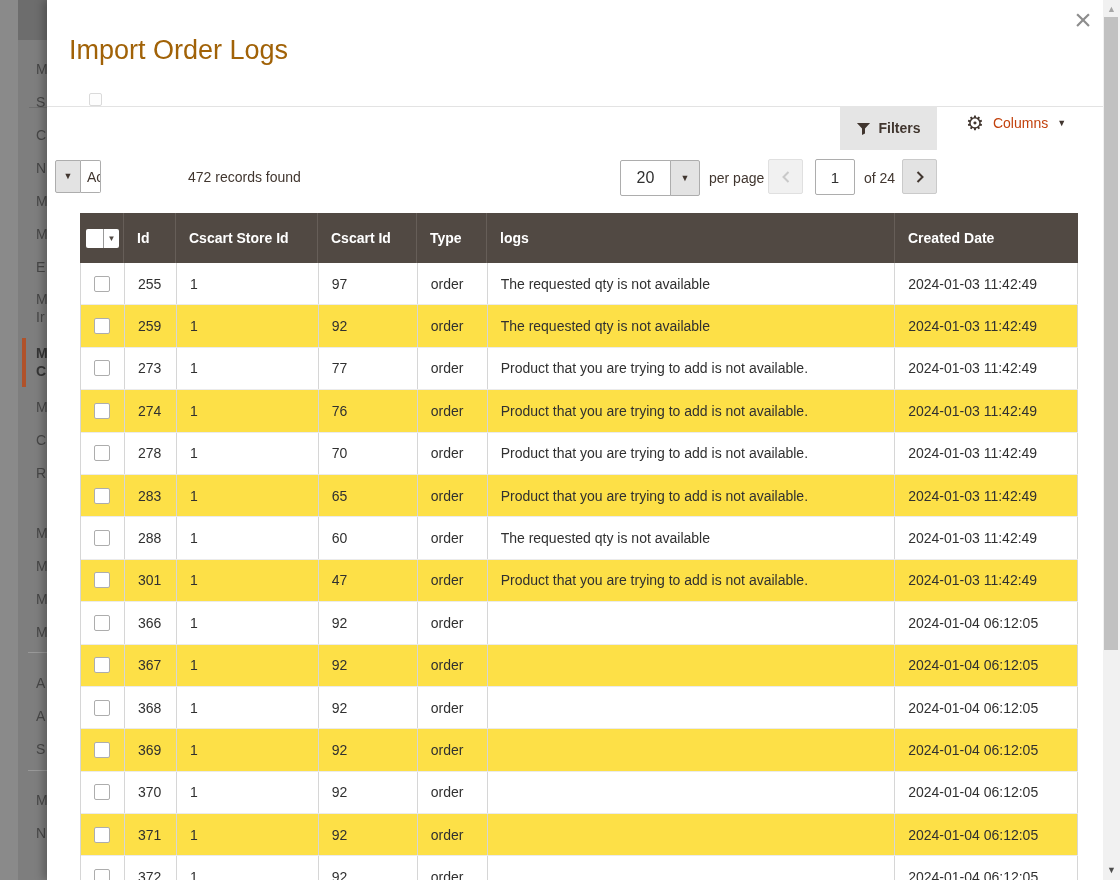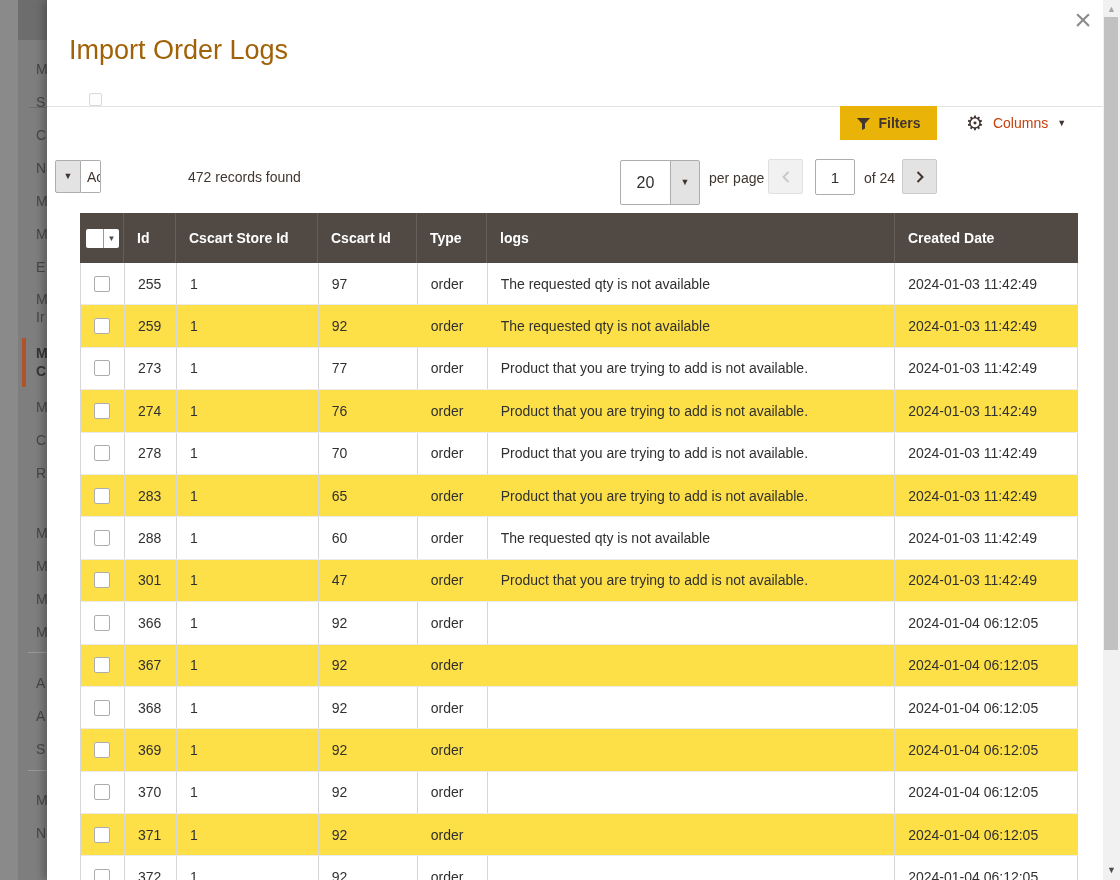--- a/index.html
+++ b/index.html
@@ -18,36 +18,36 @@
   .u-dash{position:absolute;left:29px;top:107px;width:18px;height:1px;background:#6e6e6e;}
   .active-bar{position:absolute;left:22px;width:4px;background:#b0522a;}
   
   .modal{position:absolute;left:47px;top:0;width:1056px;height:880px;background:#fff;box-shadow:-4px 0 8px rgba(0,0,0,.25);}
   .modal-title{position:absolute;left:22px;top:16px;font-size:27px;line-height:32px;font-weight:400;color:#a16207;}
   .close-x{position:absolute;left:1022px;top:4px;width:28px;height:32px;border:0;background:none;
     font-size:30px;font-weight:300;color:#8d8d8d;cursor:pointer;line-height:30px;text-align:center;padding:0;}
   .mini-checkbox{position:absolute;left:42px;top:93px;width:13px;height:13px;border:1px solid #dadada;border-radius:2px;background:#fdfdfd;box-sizing:border-box;}
   .top-rule{position:absolute;left:0;top:106px;width:1056px;height:1px;background:#e3e3e3;}
   
-  .filters-btn{position:absolute;left:793px;top:106px;width:97px;height:34px;background:#eab308;border:0;
+  .filters-btn{position:absolute;left:793px;top:106px;width:97px;height:44px;background:#e5e5e5;border:0;
     display:flex;align-items:center;justify-content:center;gap:7px;cursor:pointer;}
   .filters-btn span{font-size:14px;font-weight:bold;color:#41362f;}
   .columns-ctl{position:absolute;left:919px;top:109px;height:28px;display:flex;align-items:center;gap:9px;cursor:pointer;}
   .gear{font-size:20px;color:#41362f;line-height:20px;}
   .columns-label{font-size:14px;color:#c2410c;}
   .caret{font-size:9px;color:#41362f;line-height:9px;}
   
   .actions-split{position:absolute;left:8px;top:160px;height:33px;display:flex;}
   .actions-caret{width:26px;background:#e3e3e3;border:1px solid #adadad;border-radius:2px 0 0 2px;
     display:flex;align-items:center;justify-content:center;box-sizing:border-box;cursor:pointer;}
   .actions-label{width:20px;background:#fff;border:1px solid #adadad;border-left:0;border-radius:0 2px 2px 0;
     display:flex;align-items:center;box-sizing:border-box;padding-left:6px;overflow:hidden;
     font-size:14px;color:#41362f;white-space:nowrap;cursor:pointer;}
   .records{position:absolute;left:141px;top:169px;font-size:14px;color:#41362f;}
-  .perpage{position:absolute;left:573px;top:160px;height:45px;display:flex;cursor:pointer;}
+  .perpage{position:absolute;left:573px;top:160px;height:36px;display:flex;cursor:pointer;}
   .pp-value{width:51px;background:#fff;border:1px solid #adadad;box-sizing:border-box;border-radius:2px 0 0 2px;
     display:flex;align-items:center;justify-content:center;font-size:16px;color:#303030;}
   .pp-caret{width:30px;background:#e3e3e3;border:1px solid #adadad;border-left:1px solid #adadad;margin-left:-1px;
     box-sizing:border-box;border-radius:0 2px 2px 0;display:flex;align-items:center;justify-content:center;}
   .pp-label{position:absolute;left:662px;top:170px;font-size:14px;color:#41362f;}
   .pager-btn{position:absolute;top:159px;width:35px;height:35px;box-sizing:border-box;border-radius:2px;
     display:flex;align-items:center;justify-content:center;cursor:pointer;padding:0;}
   .pager-prev{left:721px;background:#f1f1f1;border:1px solid #e0e0e0;}
   .pager-next{left:855px;background:#e3e3e3;border:1px solid #cacaca;}
   .page-input{position:absolute;left:768px;top:159px;width:40px;height:36px;box-sizing:border-box;

